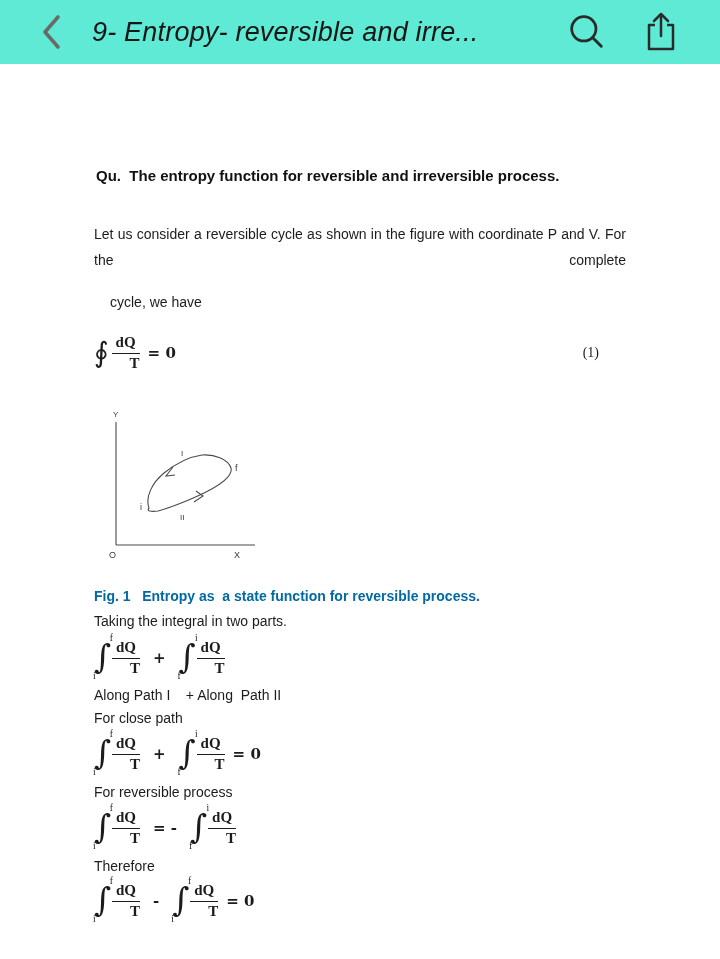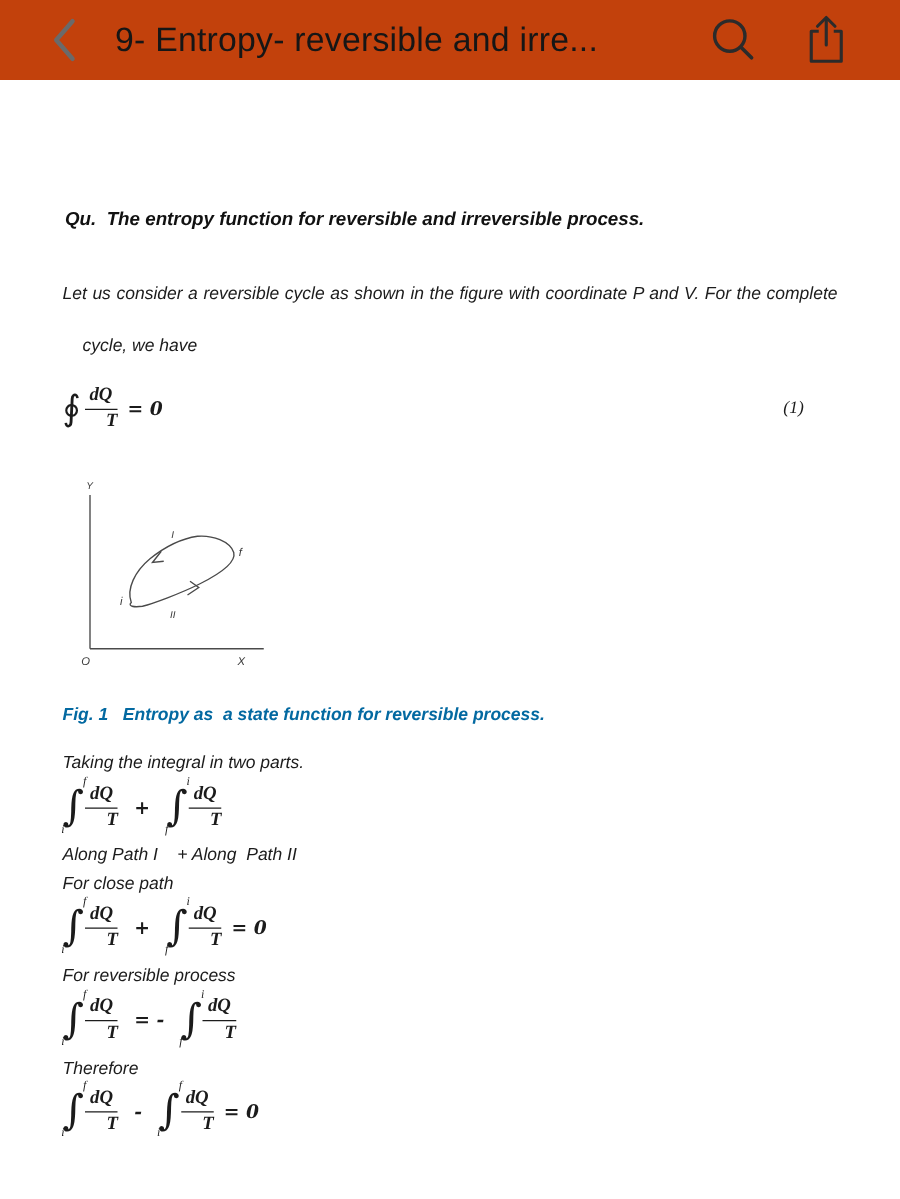--- a/index.html
+++ b/index.html
@@ -9,35 +9,36 @@
     background: #ffffff;
     font-family: "Liberation Sans", sans-serif;
     color: #1c1c1c;
     overflow: hidden;
   }
 
   
   .nav {
     display: flex; align-items: center;
     height: 64px; padding: 0 42px 0 40px;
-    background: #c2410c;
+    background: #5eead4;
+    font-style: italic;
   }
   .nav button {
     background: none; border: none; padding: 0; margin: 0; cursor: pointer;
     display: flex; align-items: center; justify-content: center;
   }
   .nav-title {
     font-size: 27px; color: #161616; margin-left: 30px;
     white-space: nowrap; overflow: hidden; flex: 1;
     letter-spacing: 0.2px;
   }
   .nav-actions { display: flex; gap: 38px; margin-left: auto; align-items: center; }
 
   
-  .page { padding: 0 50px; font-style: italic; }
+  .page { padding: 0 94px; }
 
   .question {
     margin: 103px 0 0 2px;
     font-size: 15px; font-weight: 700;
     white-space: pre-wrap; color: #111;
   }
   .intro1 {
     margin: 37px 0 0 0; font-size: 14px; line-height: 26px;
     text-align: justify; text-align-last: justify;
   }
@@ -90,21 +91,21 @@
   .fig svg text {
     font-family: "Liberation Sans", sans-serif; fill: #3a3a3a;
   }
 
   
   .caption {
     margin-top: 20px; font-size: 14px; font-weight: 700;
     line-height: 18px; white-space: pre-wrap; color: #0369a1;
   }
   .line { font-size: 14px; line-height: 18px; white-space: pre-wrap; }
-  .m6 { margin-top: 20px; }
+  .m6 { margin-top: 7px; }
   .m4 { margin-top: 4px; }
   .m5 { margin-top: 5px; }
   .m3 { margin-top: 3px; }
   .m2 { margin-top: 2px; }
 </style>
 </head>
 <body>
 
 <header class="nav">
   <button aria-label="Back">

